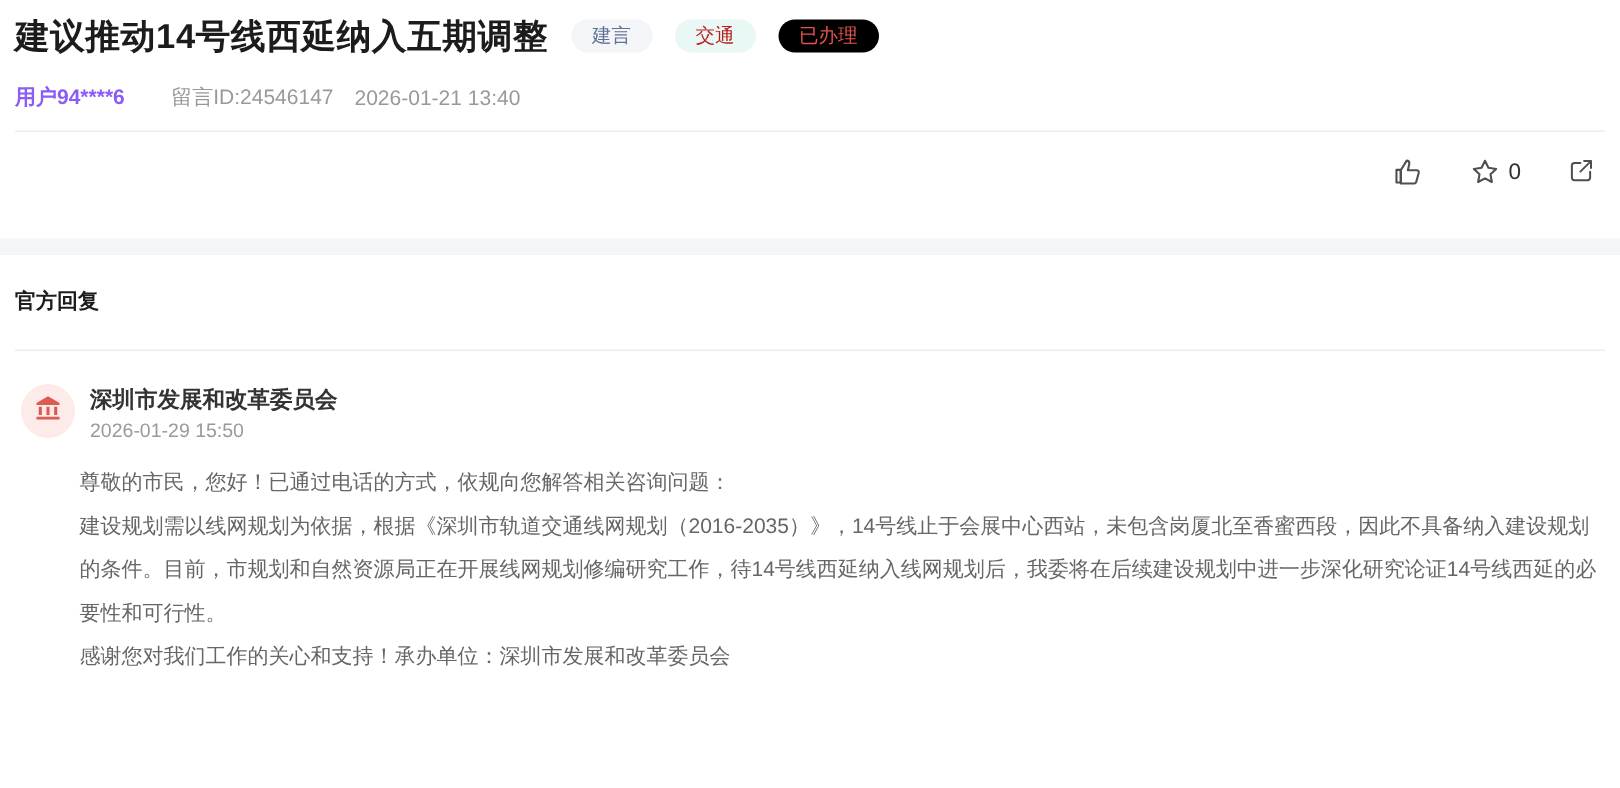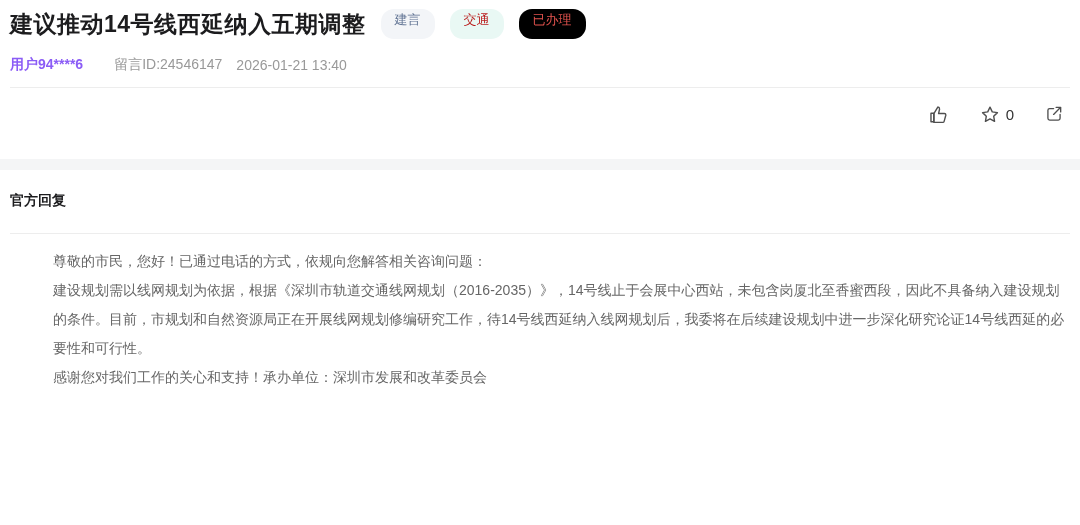--- a/index.html
+++ b/index.html
@@ -6,21 +6,21 @@
   html, body { width: 1080px; height: 525px; overflow: hidden; }
   body {
     background: #ffffff;
     font-family: "Liberation Sans", "DejaVu Sans", sans-serif;
     color: #333;
   }
 
   
   .post-card { padding: 9px 10px 0 10px; }
 
-  .title-row { display: flex; }
+  .title-row { display: flex; align-items: center; }
   .post-title {
     font-size: 23px;
     font-weight: 700;
     color: #1c1c1e;
     line-height: 30px;
     letter-spacing: 0.5px;
   }
   .tag {
     margin-left: 15px;
     padding: 2px 14px;
@@ -144,19 +144,36 @@
     </div>
   </div>
 </div>
 
 <div class="section-gap"></div>
 
 <div class="reply-card">
   <h2 class="reply-heading">官方回复</h2>
   <hr class="divider reply-divider">
 
+  <div class="reply-item">
+    <div class="avatar">
+      <span>
+        <svg width="20" height="20" viewBox="0 0 24 24" fill="currentColor">
+          <path d="M12 2.6L2.8 7.9v1.6h18.4V7.9L12 2.6z"></path>
+          <rect x="4.6" y="11" width="2.5" height="6.6"></rect>
+          <rect x="10.75" y="11" width="2.5" height="6.6"></rect>
+          <rect x="16.9" y="11" width="2.5" height="6.6"></rect>
+          <rect x="2.8" y="19" width="18.4" height="2.2"></rect>
+        </svg>
+      </span>
+    </div>
+    <div class="reply-head-text">
+      <div class="agency-name">深圳市发展和改革委员会</div>
+      <div class="reply-date">2026-01-29 15:50</div>
+    </div>
+  </div>
 
   <div class="reply-body">
     <p>尊敬的市民，您好！已通过电话的方式，依规向您解答相关咨询问题：</p>
     <p>建设规划需以线网规划为依据，根据《深圳市轨道交通线网规划（2016-2035）》，14号线止于会展中心西站，未包含岗厦北至香蜜西段，因此不具备纳入建设规划的条件。目前，市规划和自然资源局正在开展线网规划修编研究工作，待14号线西延纳入线网规划后，我委将在后续建设规划中进一步深化研究论证14号线西延的必要性和可行性。</p>
     <p>感谢您对我们工作的关心和支持！承办单位：深圳市发展和改革委员会</p>
   </div>
 </div>
 
 </body></html>

